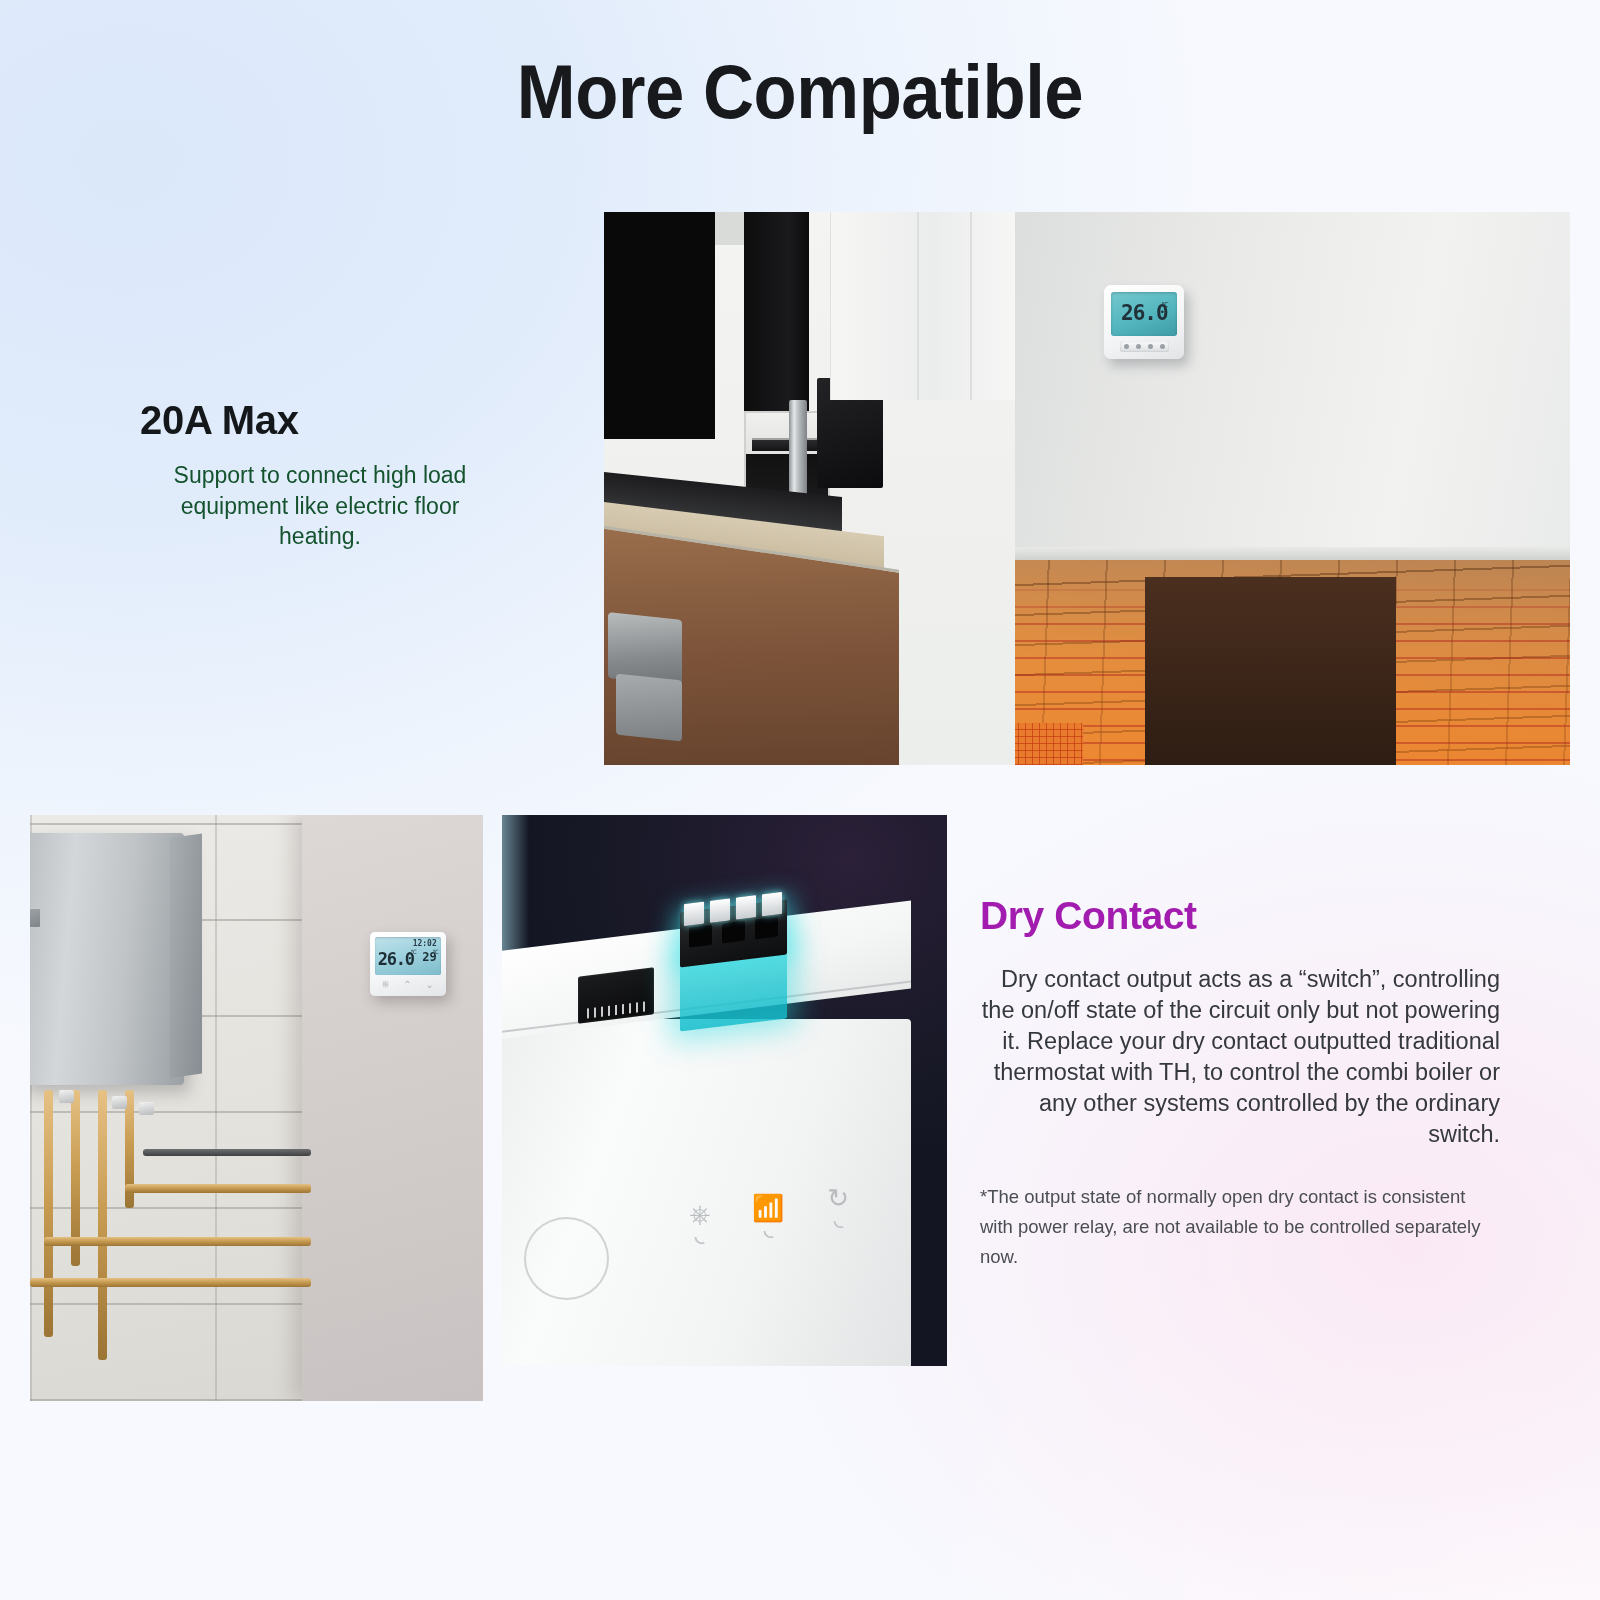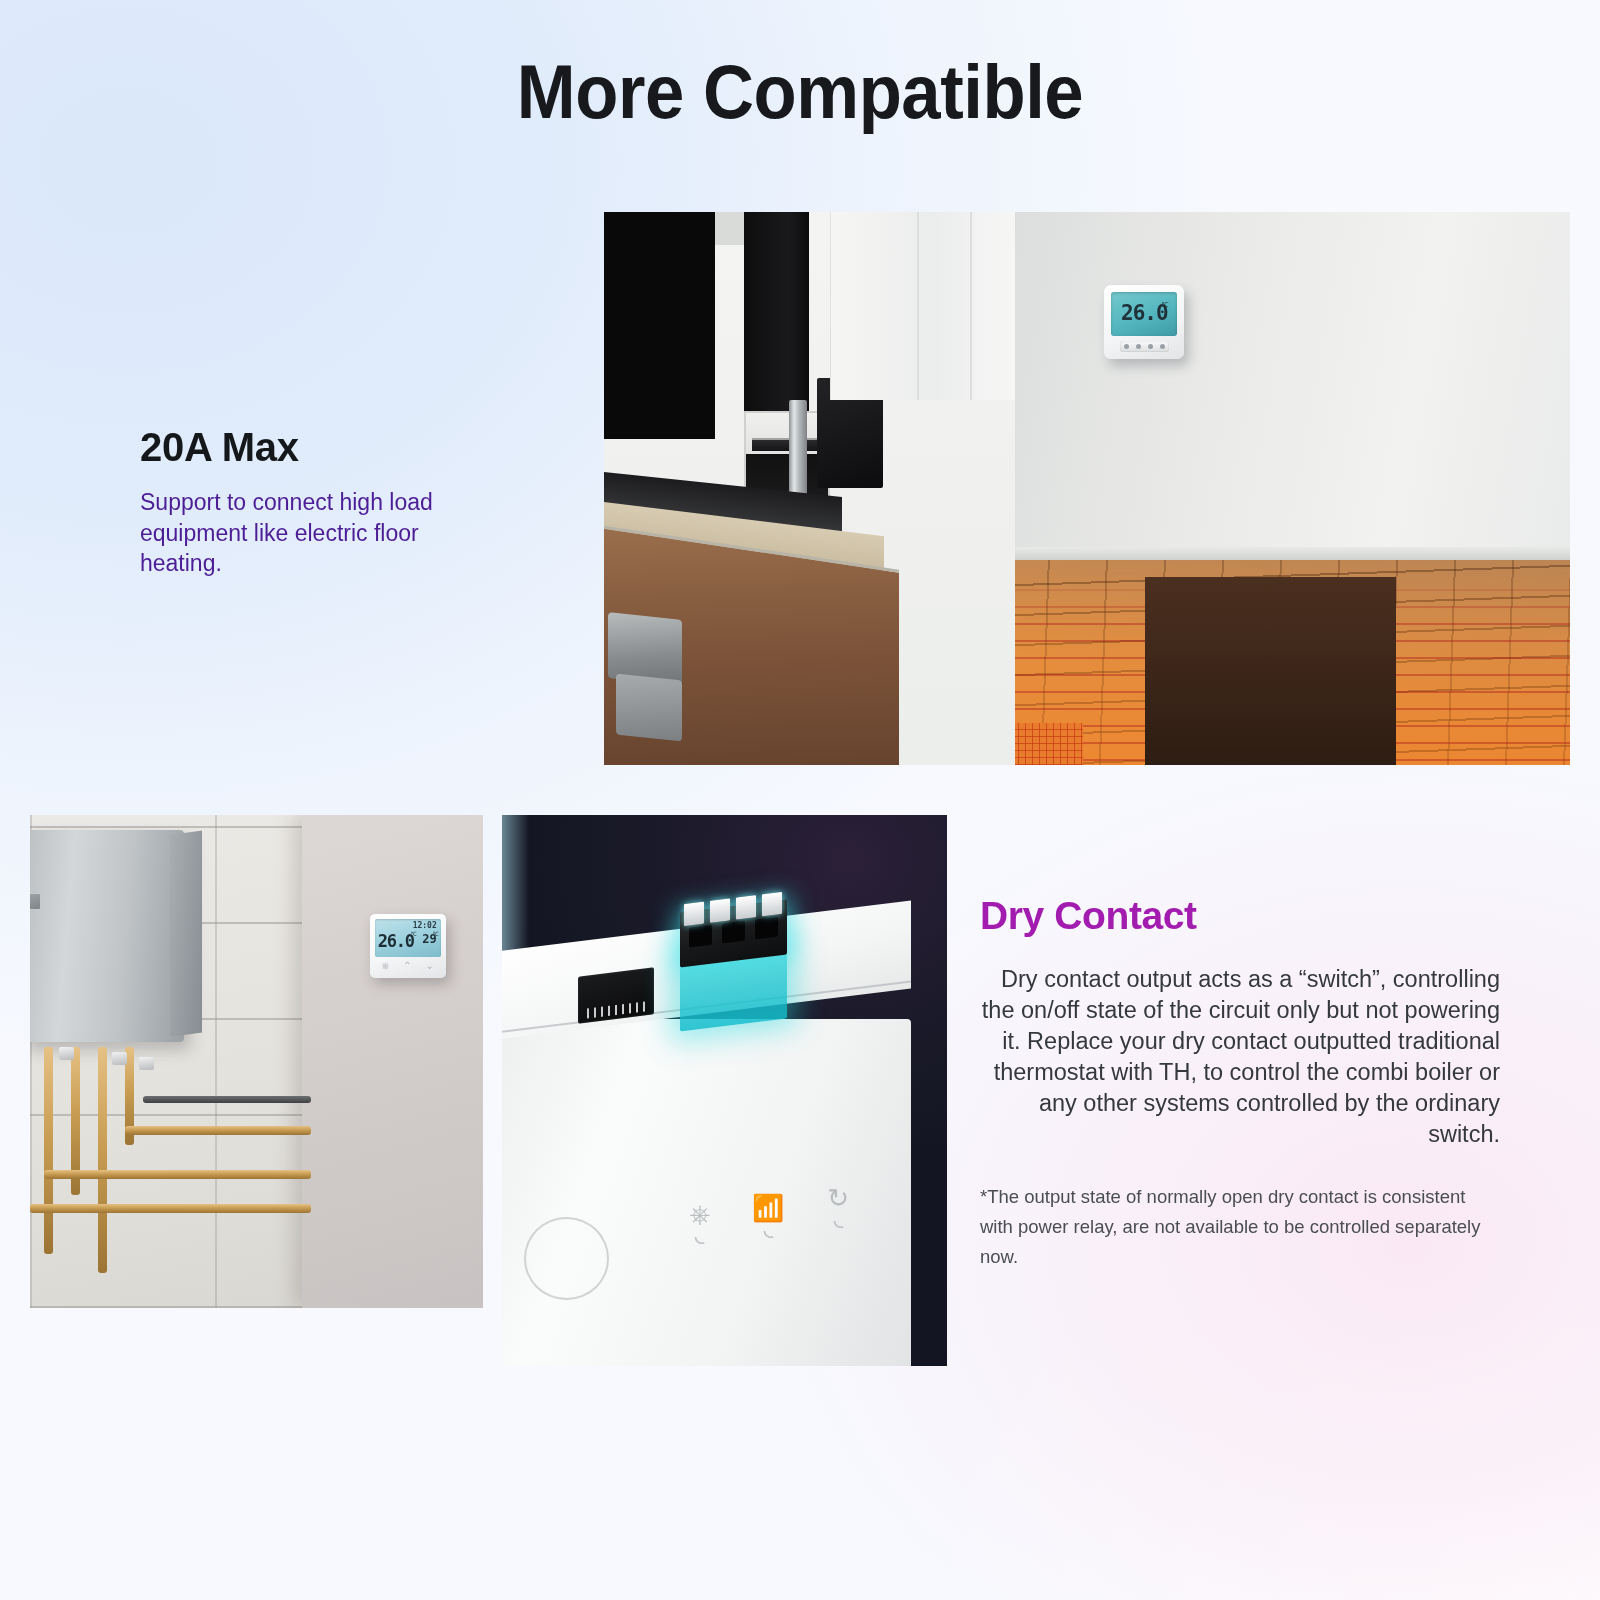--- a/index.html
+++ b/index.html
@@ -41,34 +41,34 @@
     font-family: "Liberation Sans", sans-serif;
     transform: scaleX(0.93);
   }
 
   
   .block-20a {
     position: absolute;
     left: 140px;
     top: 398px;
     width: 360px;
-    margin-top: 27px;
   }
   .block-20a .heading {
     font-size: 40px;
     font-weight: 700;
     color: #15181b;
     letter-spacing: -0.3px;
     margin-bottom: 17px;
   }
   .block-20a .body {
     font-size: 23px;
     line-height: 1.33;
-    color: #4c1d95;
+    color: #14532d;
     font-weight: 400;
+    text-align: center;
   }
 
   
   .block-dry {
     position: absolute;
     left: 980px;
     top: 893px;
     width: 520px;
   }
   .block-dry .heading {
@@ -91,21 +91,21 @@
     line-height: 1.62;
     color: #4a4e52;
   }
 
   
   .img-frame {
     position: absolute;
     overflow: hidden;
   }
   #img-kitchen { left: 604px; top: 212px; width: 966px; height: 553px; }
-  #img-boiler  { left: 30px;  top: 815px; width: 453px; height: 493px; }
+  #img-boiler  { left: 30px;  top: 815px; width: 453px; height: 586px; }
   #img-device  { left: 502px; top: 815px; width: 445px; height: 551px; }
 
   
   .kitchen { position: absolute; inset: 0; background: #f2f2f0; }
 
   .k-wall-right {
     position: absolute; left: 42%; top: 0; right: 0; bottom: 36%;
     background: linear-gradient(100deg, #dcdedd 0%, #e9eae8 35%, #f2f2f0 70%, #e9ebea 100%);
   }
   .k-wall-left {

